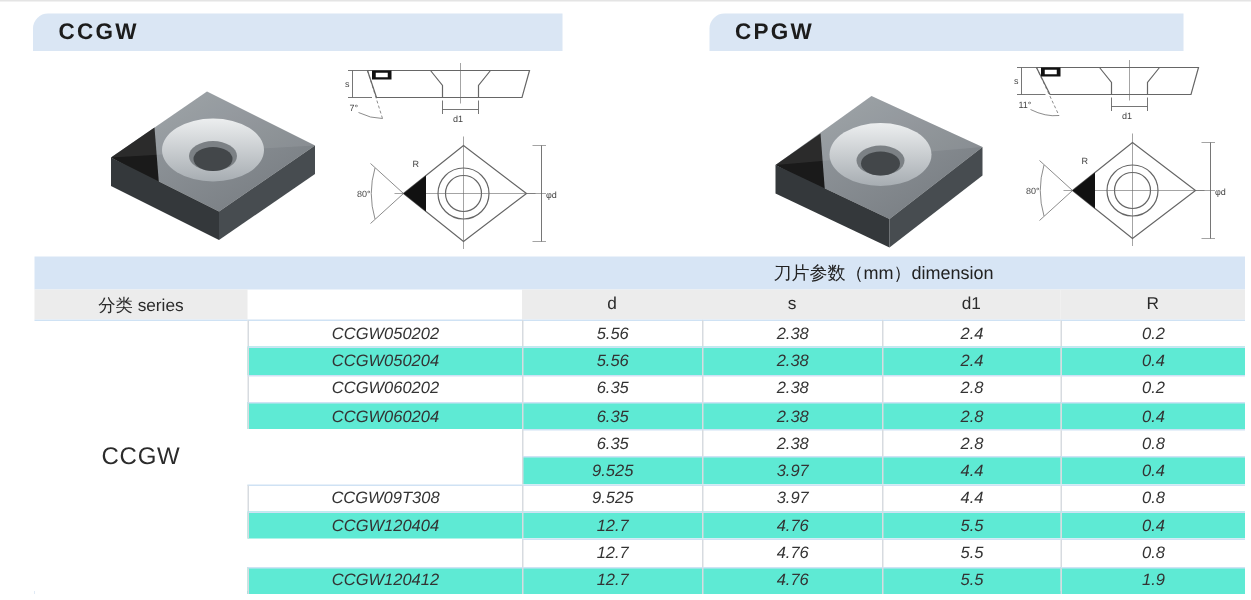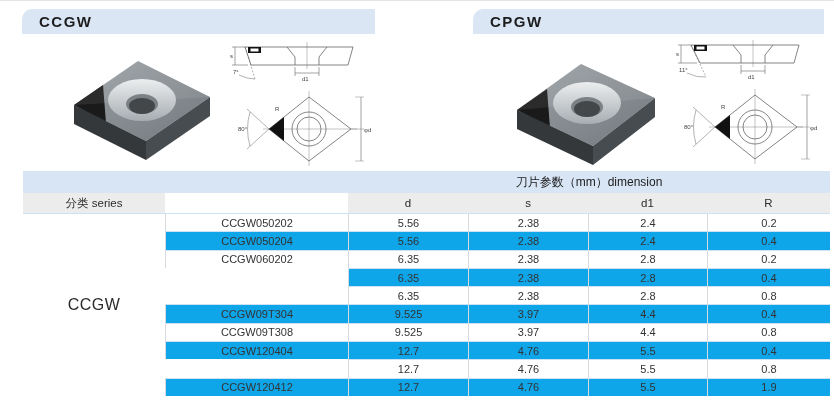--- a/index.html
+++ b/index.html
@@ -15,21 +15,21 @@
     position: absolute;
     top: 8px;
     height: 25px;
     background: #dae6f4;
     border-radius: 10px 0 0 0;
     display: flex;
     align-items: center;
     padding-left: 17px;
   }
   .band-ccgw { left: 22px;  width: 353px; }
-  .band-cpgw { left: 473px; width: 351px; }
+  .band-cpgw { left: 473px; width: 316px; }
   .section-title {
     font-size: 15px;
     font-weight: bold;
     color: #1c1c1c;
     letter-spacing: 1.5px;
   }
   .photo { position: absolute; }
   .photo-ccgw { left: 46px;  top: 46px; }
   .photo-cpgw { left: 491px; top: 49px; }
   .drawing { position: absolute; }
@@ -62,23 +62,24 @@
     grid-column: 1; grid-row: 3 / 13;
     background: #ffffff;
     border-top: 1px solid #cfe2f4;
     font-size: 16px;
     color: #2b2b2b;
     letter-spacing: 0.5px;
   }
   .data-cell {
     border-top: 1px solid #cfe2f4;
     border-left: 1px solid #d7dbe0;
+    font-style: italic;
   }
   .row-even { background: #ffffff; }
-  .row-odd  { background: #0ea5e9; }
+  .row-odd  { background: #5eead4; }
 
   svg text { font-family: "Liberation Sans", sans-serif; fill: #444; }
   .dim-label { font-size: 6px; }
 </style>
 </head>
 <body>
 
 <div class="section-band band-ccgw">
   <span class="section-title">CCGW</span>
 </div>
@@ -244,31 +245,31 @@
   <div class="cell data-cell row-odd" style="grid-column:4;grid-row:4">2.38</div>
   <div class="cell data-cell row-odd" style="grid-column:5;grid-row:4">2.4</div>
   <div class="cell data-cell row-odd" style="grid-column:6;grid-row:4">0.4</div>
 
   <div class="cell data-cell row-even" style="grid-column:2;grid-row:5">CCGW060202</div>
   <div class="cell data-cell row-even" style="grid-column:3;grid-row:5">6.35</div>
   <div class="cell data-cell row-even" style="grid-column:4;grid-row:5">2.38</div>
   <div class="cell data-cell row-even" style="grid-column:5;grid-row:5">2.8</div>
   <div class="cell data-cell row-even" style="grid-column:6;grid-row:5">0.2</div>
 
+  <div class="cell data-cell row-odd" style="grid-column:2;grid-row:6">CCGW060204</div>
   <div class="cell data-cell row-odd" style="grid-column:3;grid-row:6">6.35</div>
   <div class="cell data-cell row-odd" style="grid-column:4;grid-row:6">2.38</div>
   <div class="cell data-cell row-odd" style="grid-column:5;grid-row:6">2.8</div>
   <div class="cell data-cell row-odd" style="grid-column:6;grid-row:6">0.4</div>
 
   <div class="cell data-cell row-even" style="grid-column:3;grid-row:7">6.35</div>
   <div class="cell data-cell row-even" style="grid-column:4;grid-row:7">2.38</div>
   <div class="cell data-cell row-even" style="grid-column:5;grid-row:7">2.8</div>
   <div class="cell data-cell row-even" style="grid-column:6;grid-row:7">0.8</div>
 
-  <div class="cell data-cell row-odd" style="grid-column:2;grid-row:8">CCGW09T304</div>
   <div class="cell data-cell row-odd" style="grid-column:3;grid-row:8">9.525</div>
   <div class="cell data-cell row-odd" style="grid-column:4;grid-row:8">3.97</div>
   <div class="cell data-cell row-odd" style="grid-column:5;grid-row:8">4.4</div>
   <div class="cell data-cell row-odd" style="grid-column:6;grid-row:8">0.4</div>
 
   <div class="cell data-cell row-even" style="grid-column:2;grid-row:9">CCGW09T308</div>
   <div class="cell data-cell row-even" style="grid-column:3;grid-row:9">9.525</div>
   <div class="cell data-cell row-even" style="grid-column:4;grid-row:9">3.97</div>
   <div class="cell data-cell row-even" style="grid-column:5;grid-row:9">4.4</div>
   <div class="cell data-cell row-even" style="grid-column:6;grid-row:9">0.8</div>

